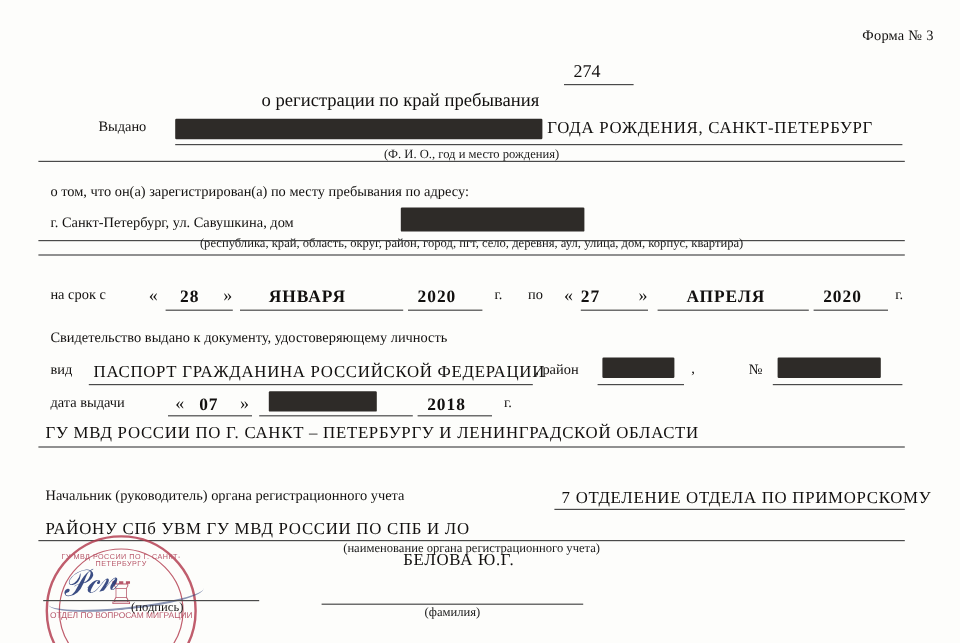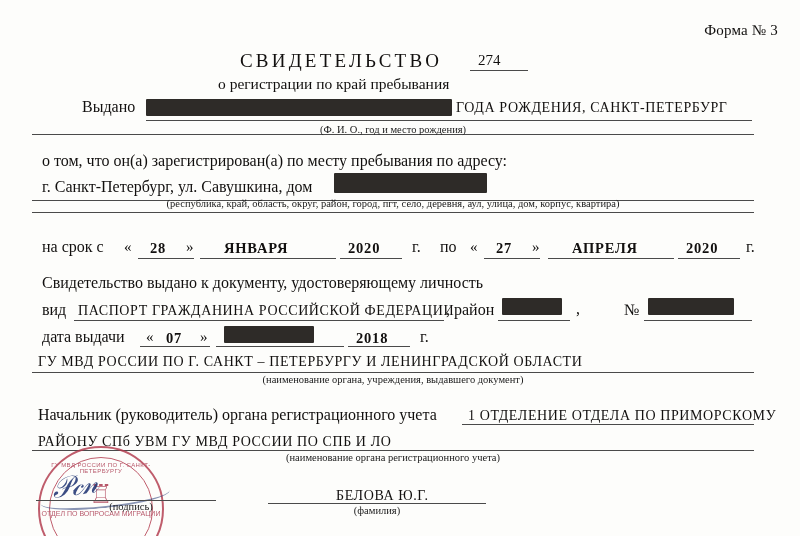--- a/index.html
+++ b/index.html
@@ -29,33 +29,33 @@
     border-bottom: 1px solid #4a4a4a;
     height: 0;
   }
   .tiny {
     font-size: 10.5px;
     text-align: center;
     color: #1a1a1a;
     font-family: "Liberation Serif", serif;
   }
   .formno {
-    font-size: 15px;
+    font-size: 12px;
     letter-spacing: 0.2px;
   }
   .title-main {
     font-size: 19px;
     letter-spacing: 3.2px;
     font-weight: 400;
   }
   .title-sub {
     font-size: 15.5px;
   }
   .body-text {
-    font-size: 16px;
+    font-size: 12px;
   }
   .small-caps-text {
     font-size: 14px;
     letter-spacing: 0.6px;
   }
   .handwritten-num {
     font-size: 15px;
     text-decoration: none;
   }
   .bold-val {
@@ -137,21 +137,20 @@
   }
   .quote { font-size: 15px; }
 </style>
 </head>
 <body>
 
 <div id="page">
 
   <div class="abs formno" style="right:22px; top:22px;">Форма № 3</div>
 
-  <div class="abs title-main" style="left:240px; top:50px;">СВИДЕТЕЛЬСТВО</div>
   <div class="abs handwritten-num" style="left:478px; top:52px;">274</div>
   <div class="line" style="left:470px; top:70px; width:58px;"></div>
 
   <div class="abs title-sub" style="left:218px; top:75px;">о регистрации по край пребывания</div>
 
   <div class="abs body-text" style="left:82px; top:98px;">Выдано</div>
   <div class="abs redact" style="left:146px; top:99px; width:306px; height:17px;"></div>
   <div class="abs small-caps-text" style="left:456px; top:100px;">ГОДА РОЖДЕНИЯ, САНКТ-ПЕТЕРБУРГ</div>
   <div class="line" style="left:146px; top:120px; width:606px;"></div>
 
@@ -174,21 +173,21 @@
 
   <div class="abs bold-val" style="left:224px; top:240px;">ЯНВАРЯ</div>
   <div class="line" style="left:200px; top:258px; width:136px;"></div>
 
   <div class="abs bold-val" style="left:348px; top:240px;">2020</div>
   <div class="line" style="left:340px; top:258px; width:62px;"></div>
   <div class="abs body-text" style="left:412px; top:238px;">г.</div>
 
   <div class="abs body-text" style="left:440px; top:238px;">по</div>
   <div class="abs quote" style="left:470px; top:239px;">«</div>
-  <div class="abs bold-val" style="left:496px; top:240px;">27</div>
+  <div class="abs bold-val" style="left:484px; top:240px;">27</div>
   <div class="abs quote" style="left:532px; top:239px;">»</div>
   <div class="line" style="left:484px; top:258px; width:56px;"></div>
 
   <div class="abs bold-val" style="left:572px; top:240px;">АПРЕЛЯ</div>
   <div class="line" style="left:548px; top:258px; width:126px;"></div>
 
   <div class="abs bold-val" style="left:686px; top:240px;">2020</div>
   <div class="line" style="left:678px; top:258px; width:62px;"></div>
   <div class="abs body-text" style="left:746px; top:238px;">г.</div>
 
@@ -211,38 +210,37 @@
   <div class="abs quote" style="left:200px; top:329px;">»</div>
   <div class="line" style="left:140px; top:346px; width:70px;"></div>
   <div class="abs redact" style="left:224px; top:326px; width:90px; height:17px;"></div>
   <div class="line" style="left:216px; top:346px; width:128px;"></div>
   <div class="abs bold-val" style="left:356px; top:330px;">2018</div>
   <div class="line" style="left:348px; top:346px; width:62px;"></div>
   <div class="abs body-text" style="left:420px; top:328px;">г.</div>
 
   <div class="abs small-caps-text" style="left:38px; top:354px;">ГУ  МВД  РОССИИ  ПО  Г. САНКТ – ПЕТЕРБУРГУ  И  ЛЕНИНГРАДСКОЙ ОБЛАСТИ</div>
   <div class="line" style="left:32px; top:372px; width:722px;"></div>
-  <div class="abs tiny" style="left:32px; top:374px; width:722px;">(наименование органа, учреждения, выдавшего документ)</div>
 
   <div class="abs body-text" style="left:38px; top:406px;">Начальник (руководитель) органа регистрационного учета</div>
-  <div class="abs small-caps-text" style="left:468px; top:408px;">1 ОТДЕЛЕНИЕ ОТДЕЛА  ПО ПРИМОРСКОМУ</div>
+  <div class="abs small-caps-text" style="left:468px; top:408px;">7 ОТДЕЛЕНИЕ ОТДЕЛА  ПО ПРИМОРСКОМУ</div>
   <div class="line" style="left:462px; top:424px; width:292px;"></div>
   <div class="abs small-caps-text" style="left:38px; top:434px;">РАЙОНУ СПб УВМ  ГУ  МВД  РОССИИ  ПО  СПБ  И  ЛО</div>
   <div class="line" style="left:32px; top:450px; width:722px;"></div>
   <div class="abs tiny" style="left:32px; top:452px; width:722px;">(наименование органа регистрационного учета)</div>
 
   <div id="stamp">
     <div class="stamp-txt" style="top:14px;">ГУ МВД РОССИИ ПО Г. САНКТ-ПЕТЕРБУРГУ</div>
     <div class="stamp-eagle">♖</div>
     <div class="stamp-mid">ОТДЕЛ ПО ВОПРОСАМ МИГРАЦИИ</div>
 
   </div>
 
   <div class="signature">𝒫𝒸𝓃</div>
   <div class="sig-scribble"></div>
   <div class="line" style="left:36px; top:500px; width:180px;"></div>
   <div class="abs tiny" style="left:96px; top:501px; width:70px;">(подпись)</div>
 
-  <div class="abs small-caps-text" style="left:336px; top:488px;">БЕЛОВА Ю.Г.</div>
+  <div class="abs small-caps-text" style="left:336px; top:460px;">БЕЛОВА Ю.Г.</div>
   <div class="line" style="left:268px; top:503px; width:218px;"></div>
   <div class="abs tiny" style="left:268px; top:505px; width:218px;">(фамилия)</div>
 
 </div>
 
 </body></html>

